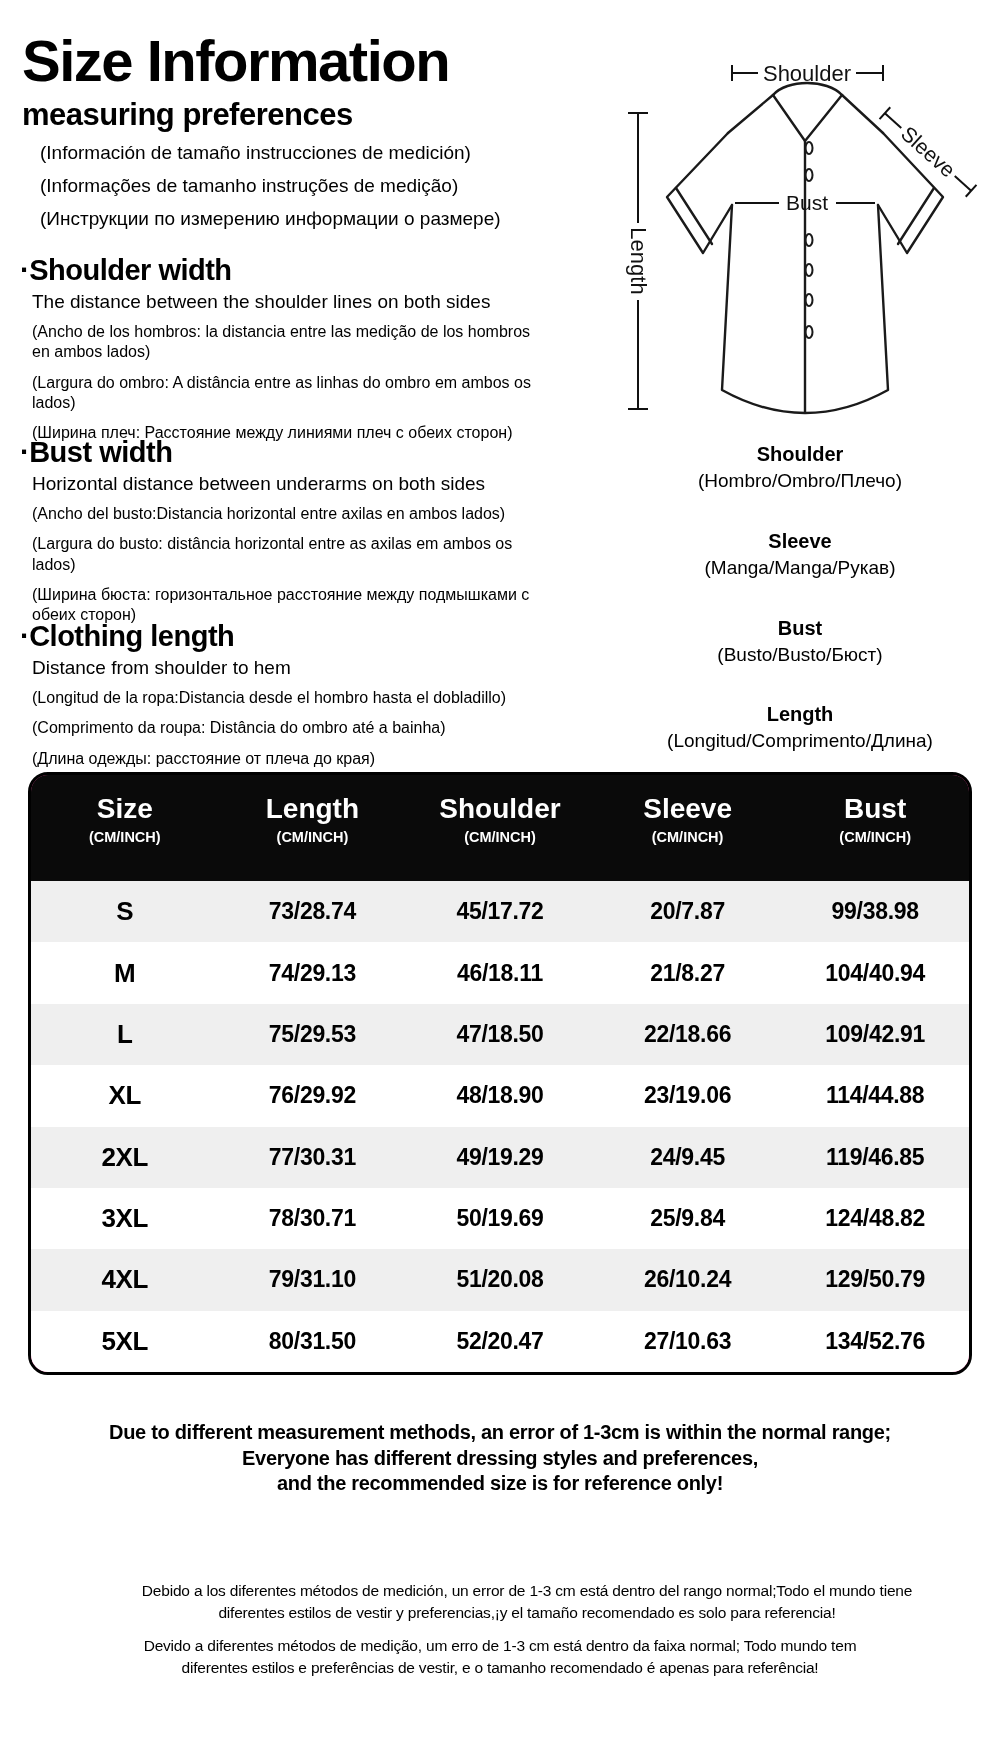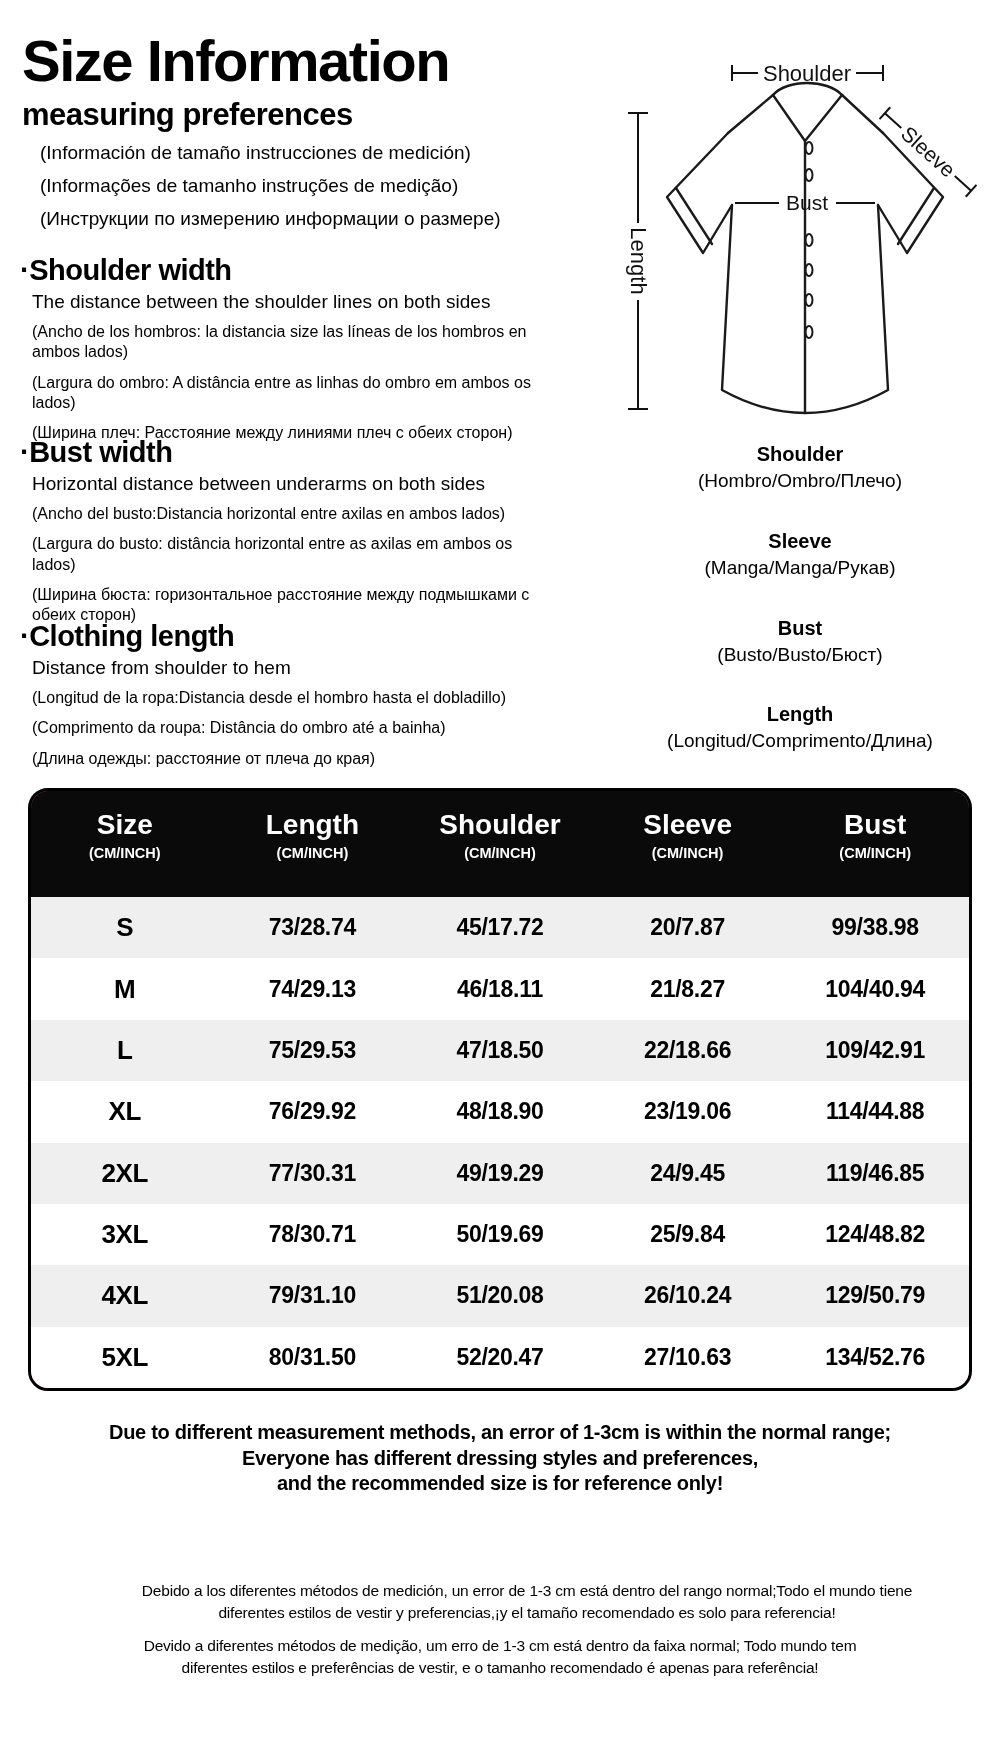--- a/index.html
+++ b/index.html
@@ -17,21 +17,21 @@
   .section-desc{font-size:19px;margin:4px 0 9px 12px;}
   .section-trans{font-size:16px;line-height:1.27;margin:0 0 10px 12px;width:505px;}
   
   .shirt-svg{position:absolute;left:555px;top:38px;width:445px;height:405px;}
   .shirt-svg text{font-family:"Liberation Sans",sans-serif;fill:#111;}
   .legend{position:absolute;left:590px;top:442px;width:420px;text-align:center;}
   .legend-entry{margin-bottom:36px;}
   .legend-term{font-size:20px;font-weight:700;line-height:1.2;}
   .legend-trans{font-size:19px;line-height:1.25;margin-top:3px;}
   
-  .size-table{position:absolute;left:28px;top:788px;width:944px;height:603px;box-sizing:border-box;
+  .size-table{position:absolute;left:28px;top:772px;width:944px;height:603px;box-sizing:border-box;
               border:3px solid #000;border-radius:20px;overflow:hidden;background:#ec4899;}
   .thead{position:absolute;top:0;left:0;right:0;height:106px;background:#0a0a0a;color:#fff;display:flex;}
   .thcol{flex:1;text-align:center;padding-top:18px;}
   .thterm{font-size:28px;font-weight:700;}
   .thunit{font-size:14.5px;font-weight:700;margin-top:4px;}
   .tbody{position:absolute;top:106px;bottom:0;left:0;right:0;display:flex;flex-direction:column;}
   .trow{flex:1;display:flex;align-items:center;background:#fff;}
   .trow.alt{background:#efefef;}
   .tcell{flex:1;text-align:center;font-weight:700;font-size:23px;letter-spacing:-0.3px;}
   .tcell.size{font-size:26px;}
@@ -50,21 +50,21 @@
     <div class="main-title">Size Information</div>
     <div class="sub-title">measuring preferences</div>
     <div class="title-trans">(Información de tamaño instrucciones de medición)</div>
     <div class="title-trans">(Informações de tamanho instruções de medição)</div>
     <div class="title-trans">(Инструкции по измерению информации о размере)</div>
   </div>
 
   <div class="section sec1">
     <div class="section-heading">·Shoulder width</div>
     <div class="section-desc">The distance between the shoulder lines on both sides</div>
-    <div class="section-trans">(Ancho de los hombros: la distancia size las líneas de los hombros en ambos lados)</div>
+    <div class="section-trans">(Ancho de los hombros: la distancia entre las medição de los hombros en ambos lados)</div>
     <div class="section-trans">(Largura do ombro: A distância entre as linhas do ombro em ambos os lados)</div>
     <div class="section-trans">(Ширина плеч: Расстояние между линиями плеч с обеих сторон)</div>
   </div>
 
   <div class="section sec2">
     <div class="section-heading">·Bust width</div>
     <div class="section-desc">Horizontal distance between underarms on both sides</div>
     <div class="section-trans">(Ancho del busto:Distancia horizontal entre axilas en ambos lados)</div>
     <div class="section-trans">(Largura do busto: distância horizontal entre as axilas em ambos os lados)</div>
     <div class="section-trans">(Ширина бюста: горизонтальное расстояние между подмышками с обеих сторон)</div>

